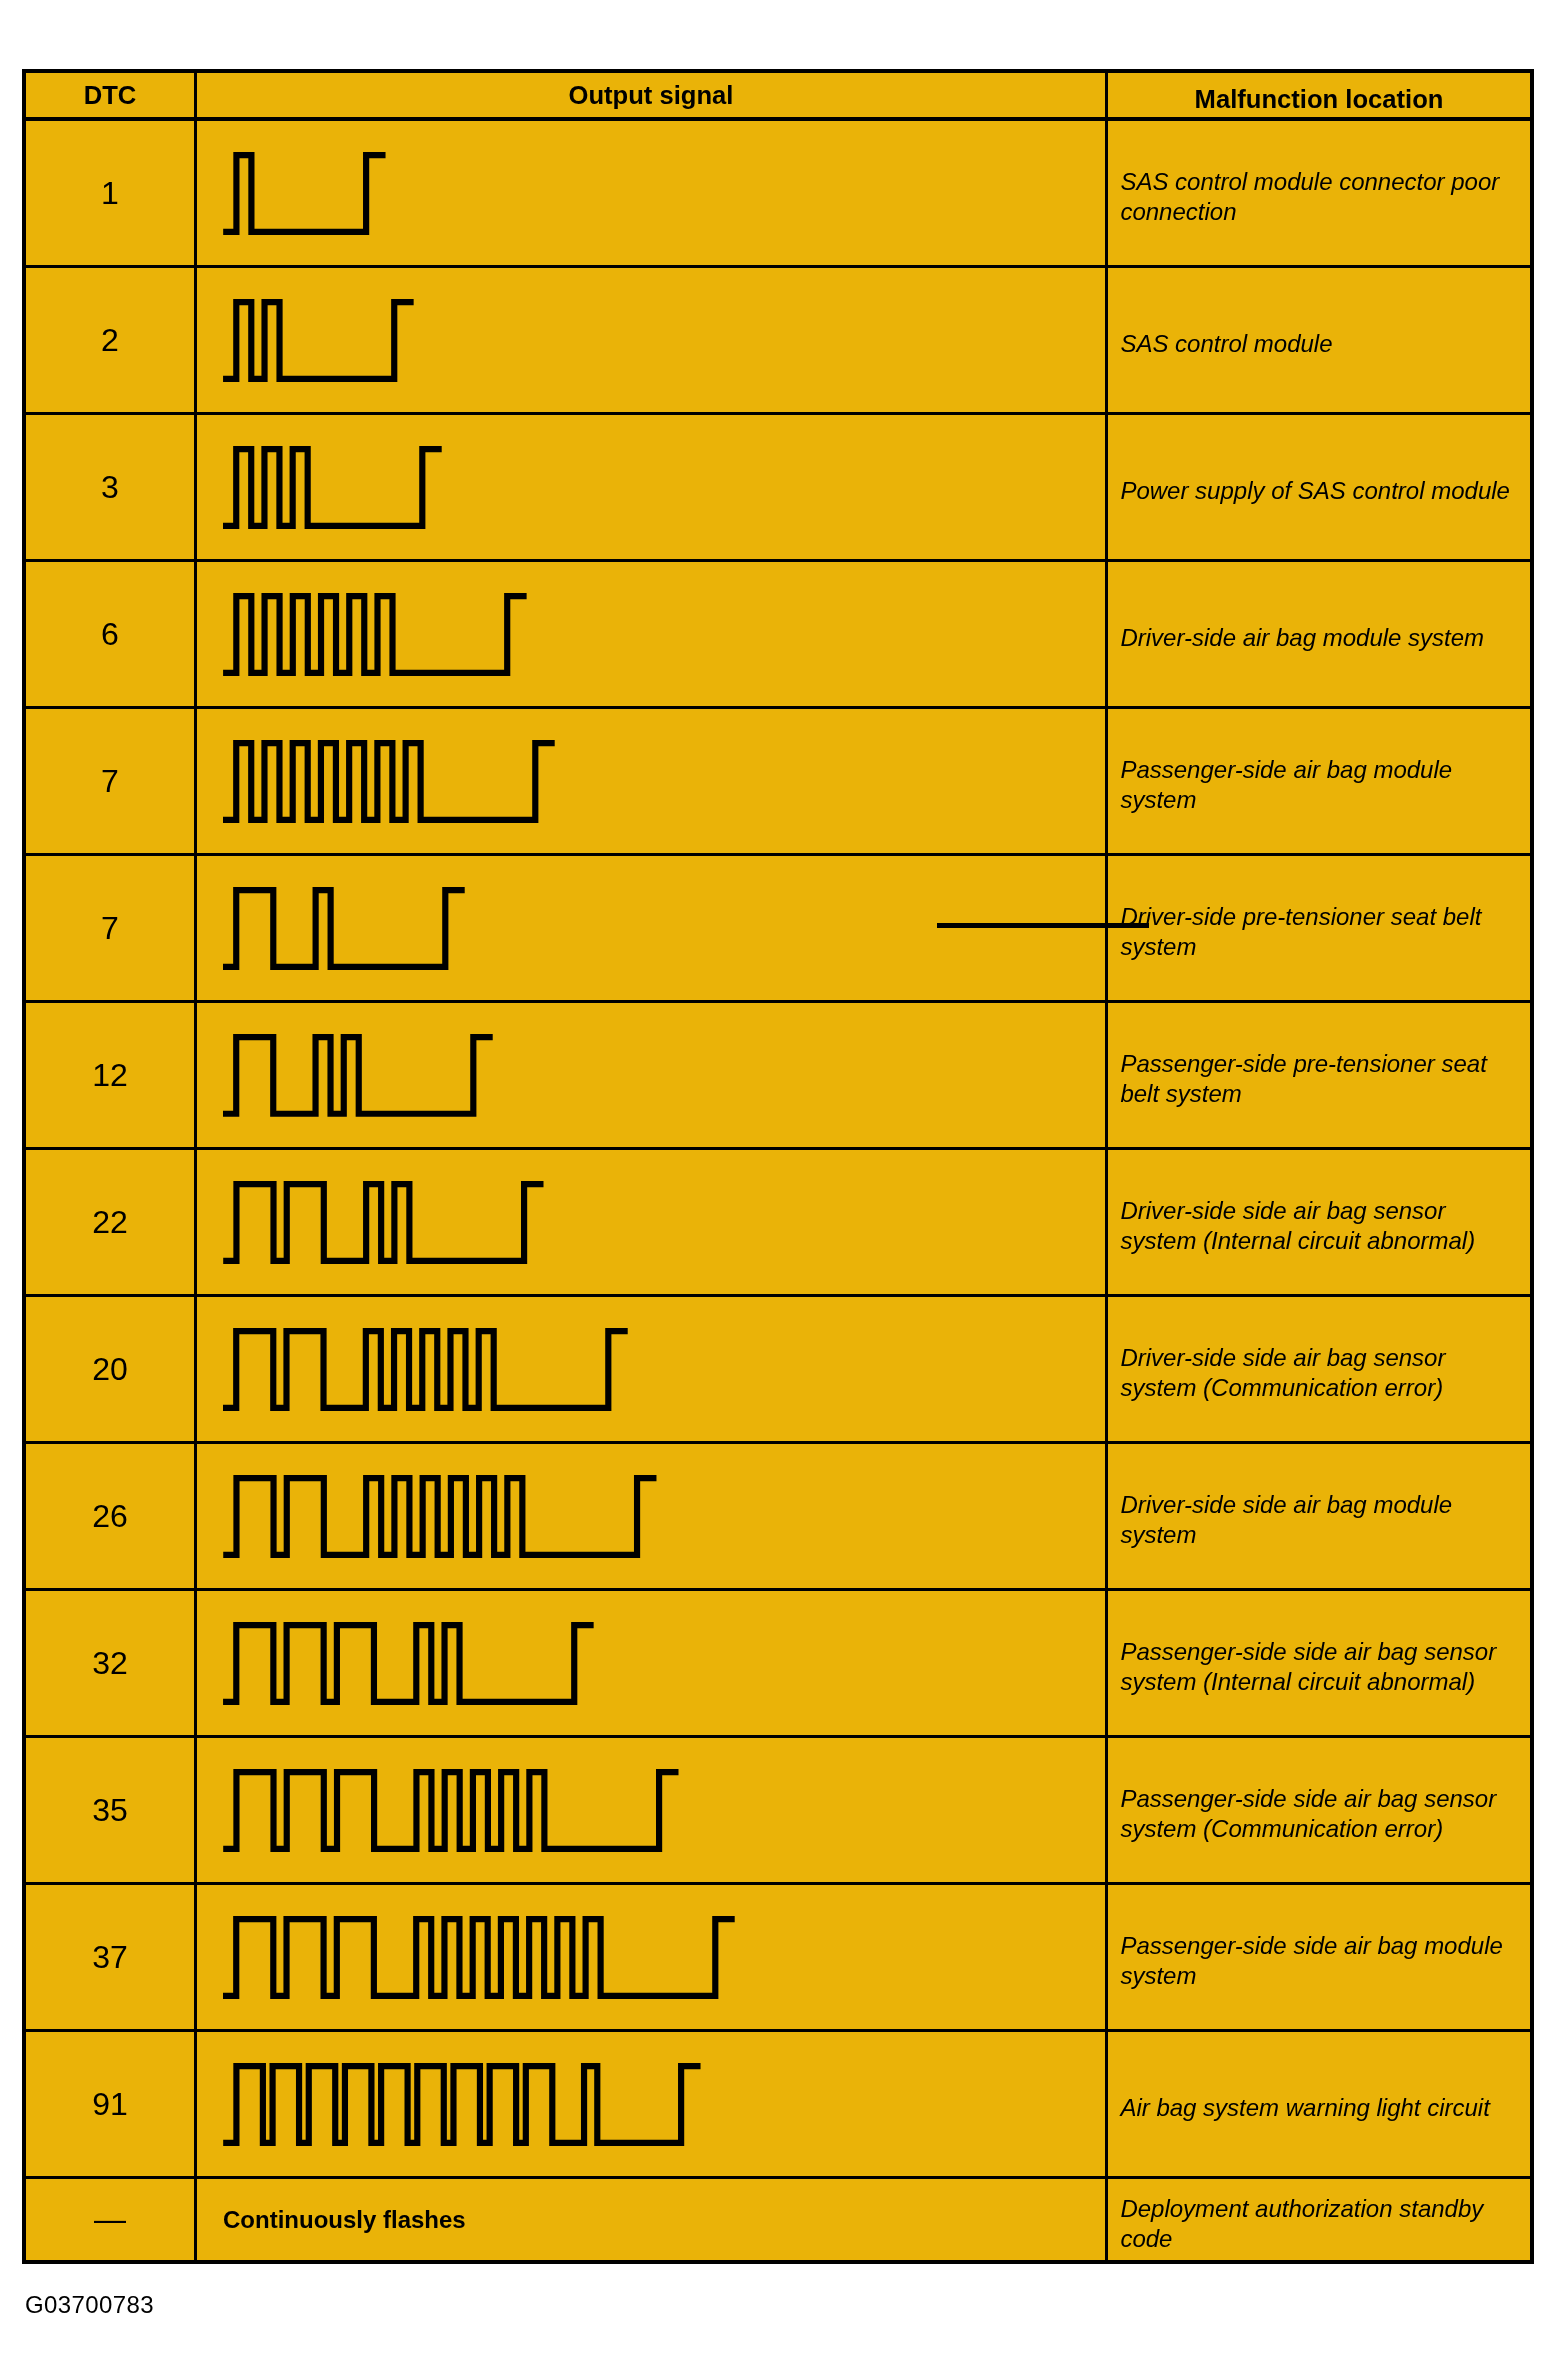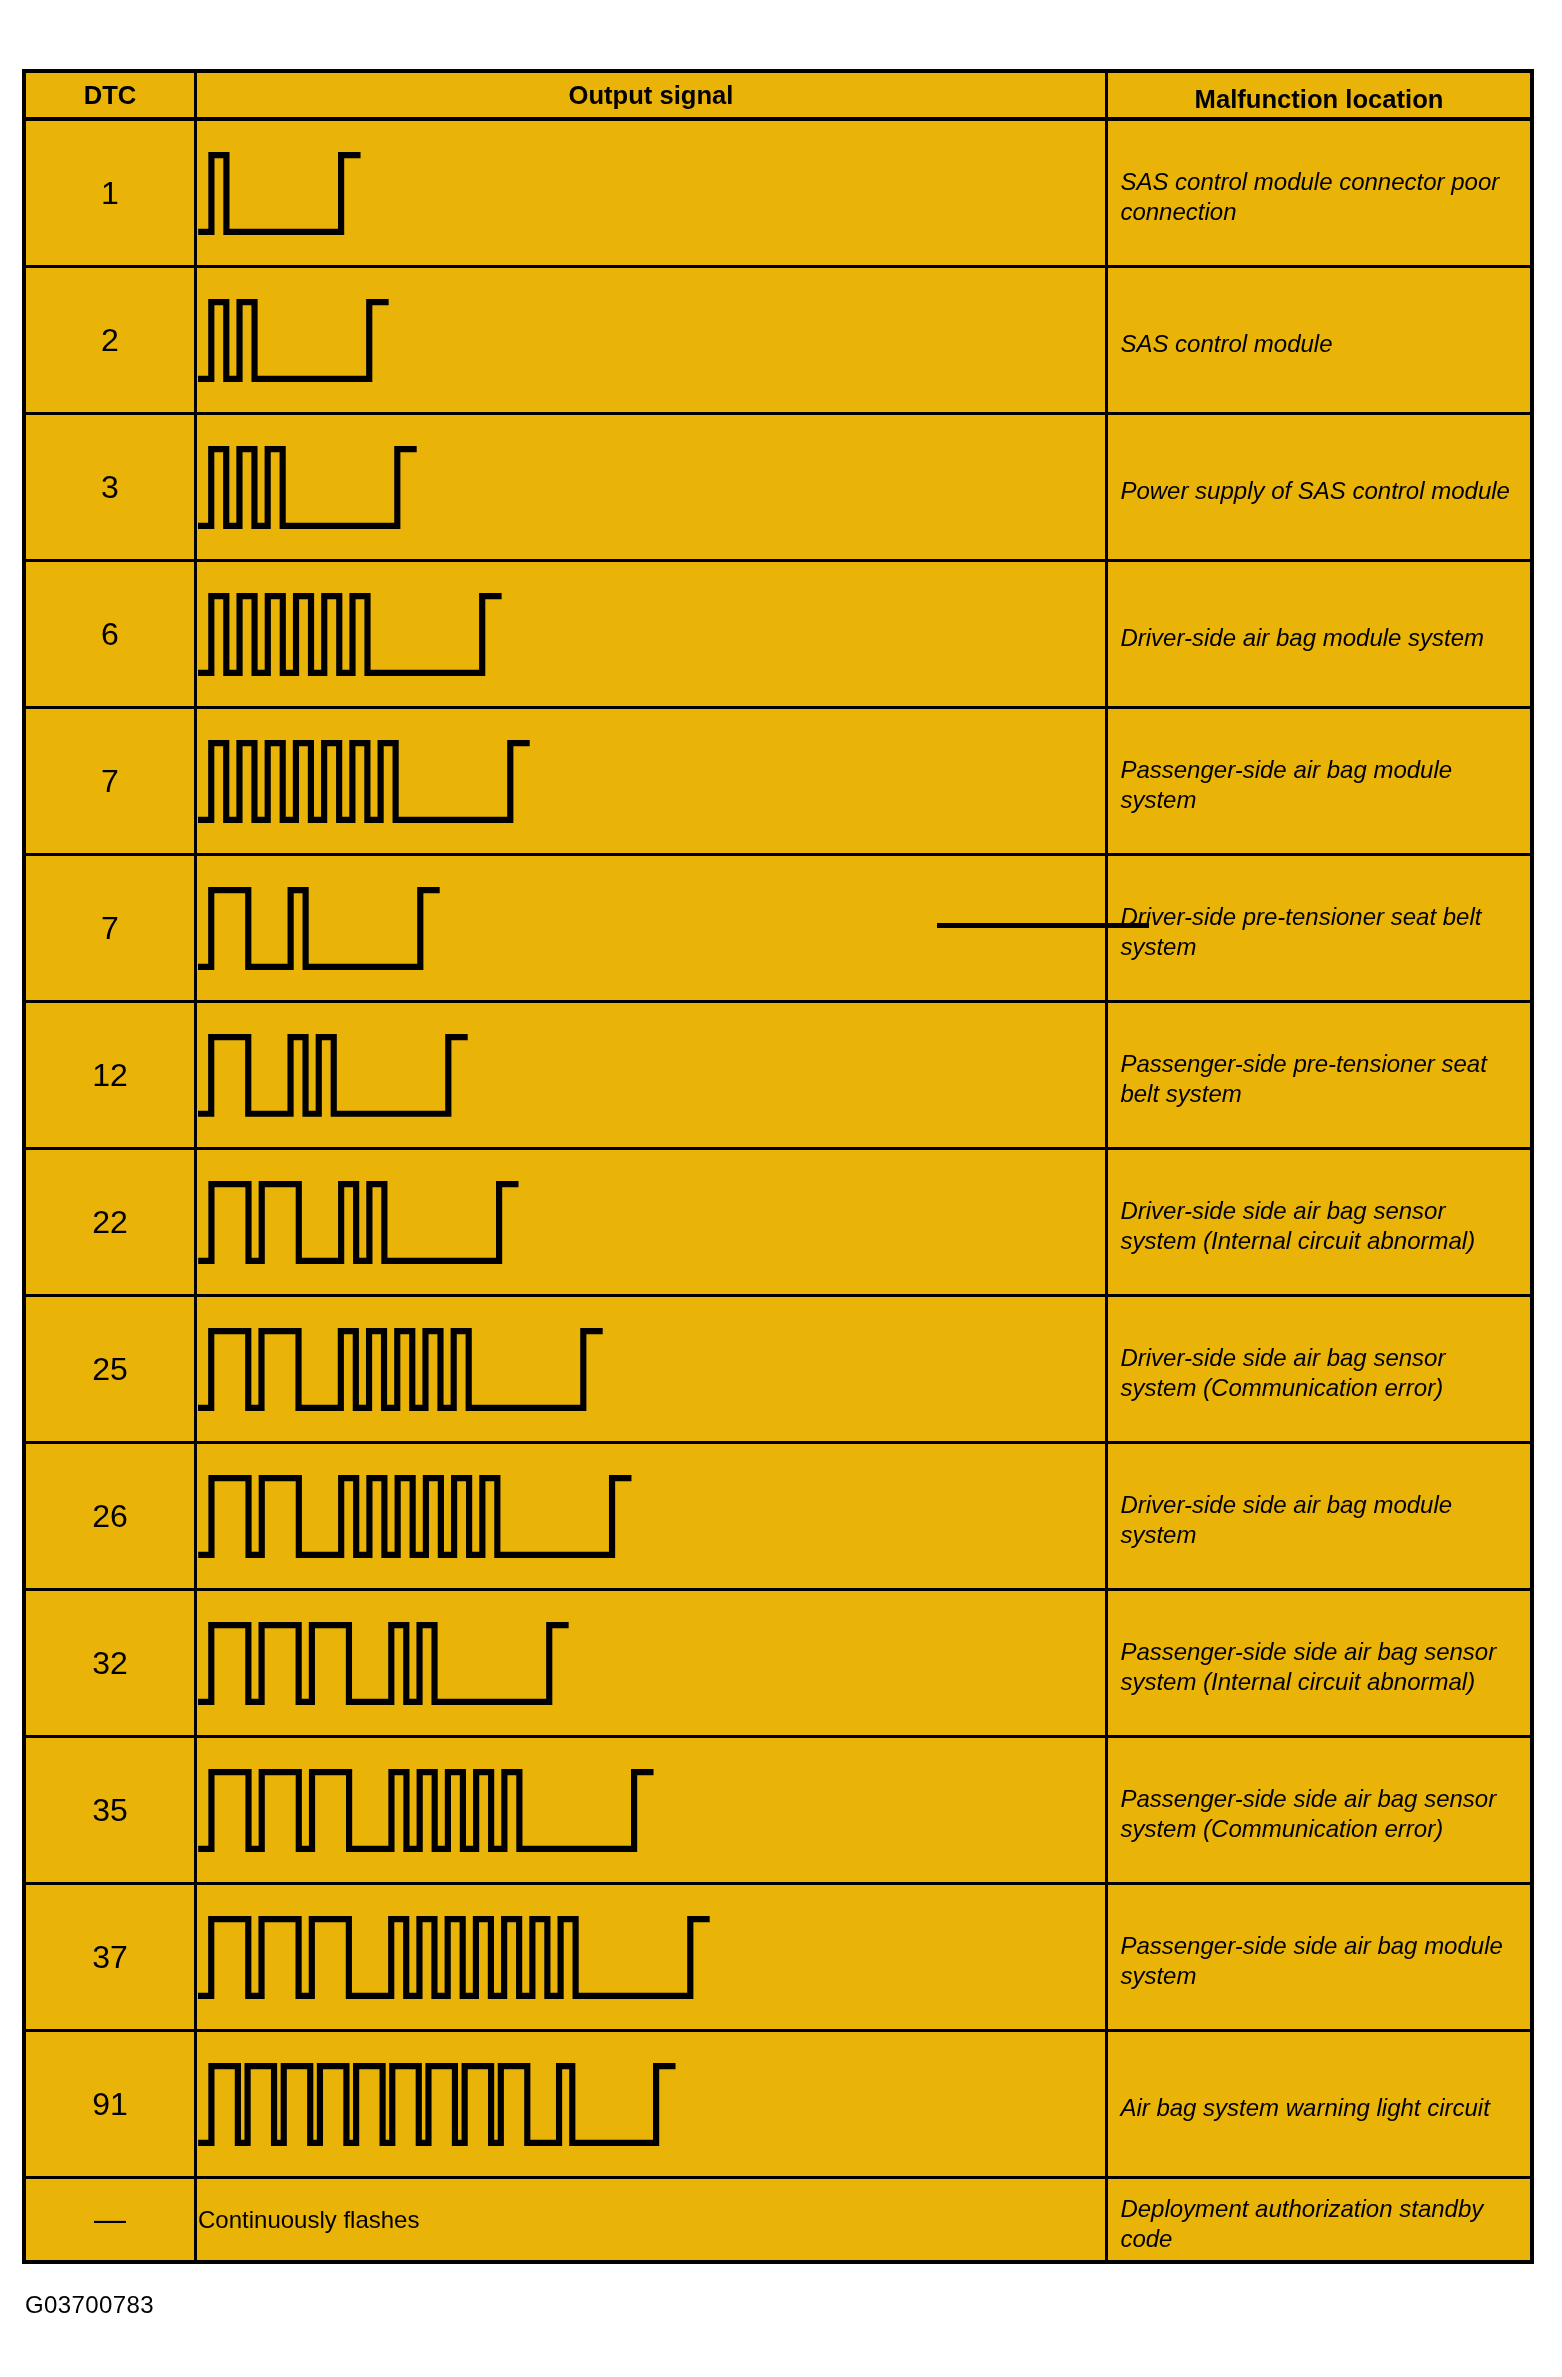--- a/index.html
+++ b/index.html
@@ -27,21 +27,21 @@
     font-weight:bold; font-size:25.6px;
   }
   .col-dtc { width:171px; border-right:3.5px solid #000; box-sizing:border-box; flex:none; }
   .col-sig { width:911px; border-right:3.5px solid #000; box-sizing:border-box; flex:none; }
   .col-loc { flex:1;margin-top:8px; }
   .trow { display:flex; height:144px; }
   .trow + .trow { border-top:3.5px solid #000; }
   .trow.short { height:81px; }
   .td { display:flex; align-items:center; }
   .td.col-dtc { justify-content:center; font-size:32px; }
-  .td.col-sig { padding-left:1px; }
+  .td.col-sig { padding-left:26px;font-weight:bold; }
   .td.col-loc { padding:7px 5.3px 7px 12.4px; font-size:24px; line-height:30px;font-style:italic; }
   .sig-text { font-size:24px; }
   .wave { display:block; }
   .artifact-line {
     position:absolute; left:937px; top:923px;
     width:212px; height:5.3px; background:#000;
   }
   .figure-id {
     position:absolute; left:25px; top:2291px;
     font-size:24px; letter-spacing:0.4px;
@@ -131,21 +131,21 @@
     <div class="td col-dtc">22</div>
     <div class="td col-sig">
           <svg width="326" height="90" class="wave" viewBox="0 0 369 102">
             <path d="M 0 95 H 15 V 8 H 57 V 95 H 72 V 8 H 114 V 95 H 162 V 8 H 179 V 95 H 194 V 8 H 211 V 95 H 341 V 8 H 363" fill="none" stroke="#000000" stroke-width="7" stroke-linejoin="miter"></path>
           </svg>
         </div>
     <div class="td col-loc">Driver-side side air bag sensor system (Internal circuit abnormal)</div>
   </div>
 
   <div class="trow">
-    <div class="td col-dtc">25</div>
+    <div class="td col-dtc">20</div>
     <div class="td col-sig">
           <svg width="410" height="90" class="wave" viewBox="0 0 465 102">
             <path d="M 0 95 H 15 V 8 H 57 V 95 H 72 V 8 H 114 V 95 H 162 V 8 H 179 V 95 H 194 V 8 H 211 V 95 H 226 V 8 H 243 V 95 H 258 V 8 H 275 V 95 H 290 V 8 H 307 V 95 H 437 V 8 H 459" fill="none" stroke="#000000" stroke-width="7" stroke-linejoin="miter"></path>
           </svg>
         </div>
     <div class="td col-loc">Driver-side side air bag sensor system (Communication error)</div>
   </div>
 
   <div class="trow">
     <div class="td col-dtc">26</div>

